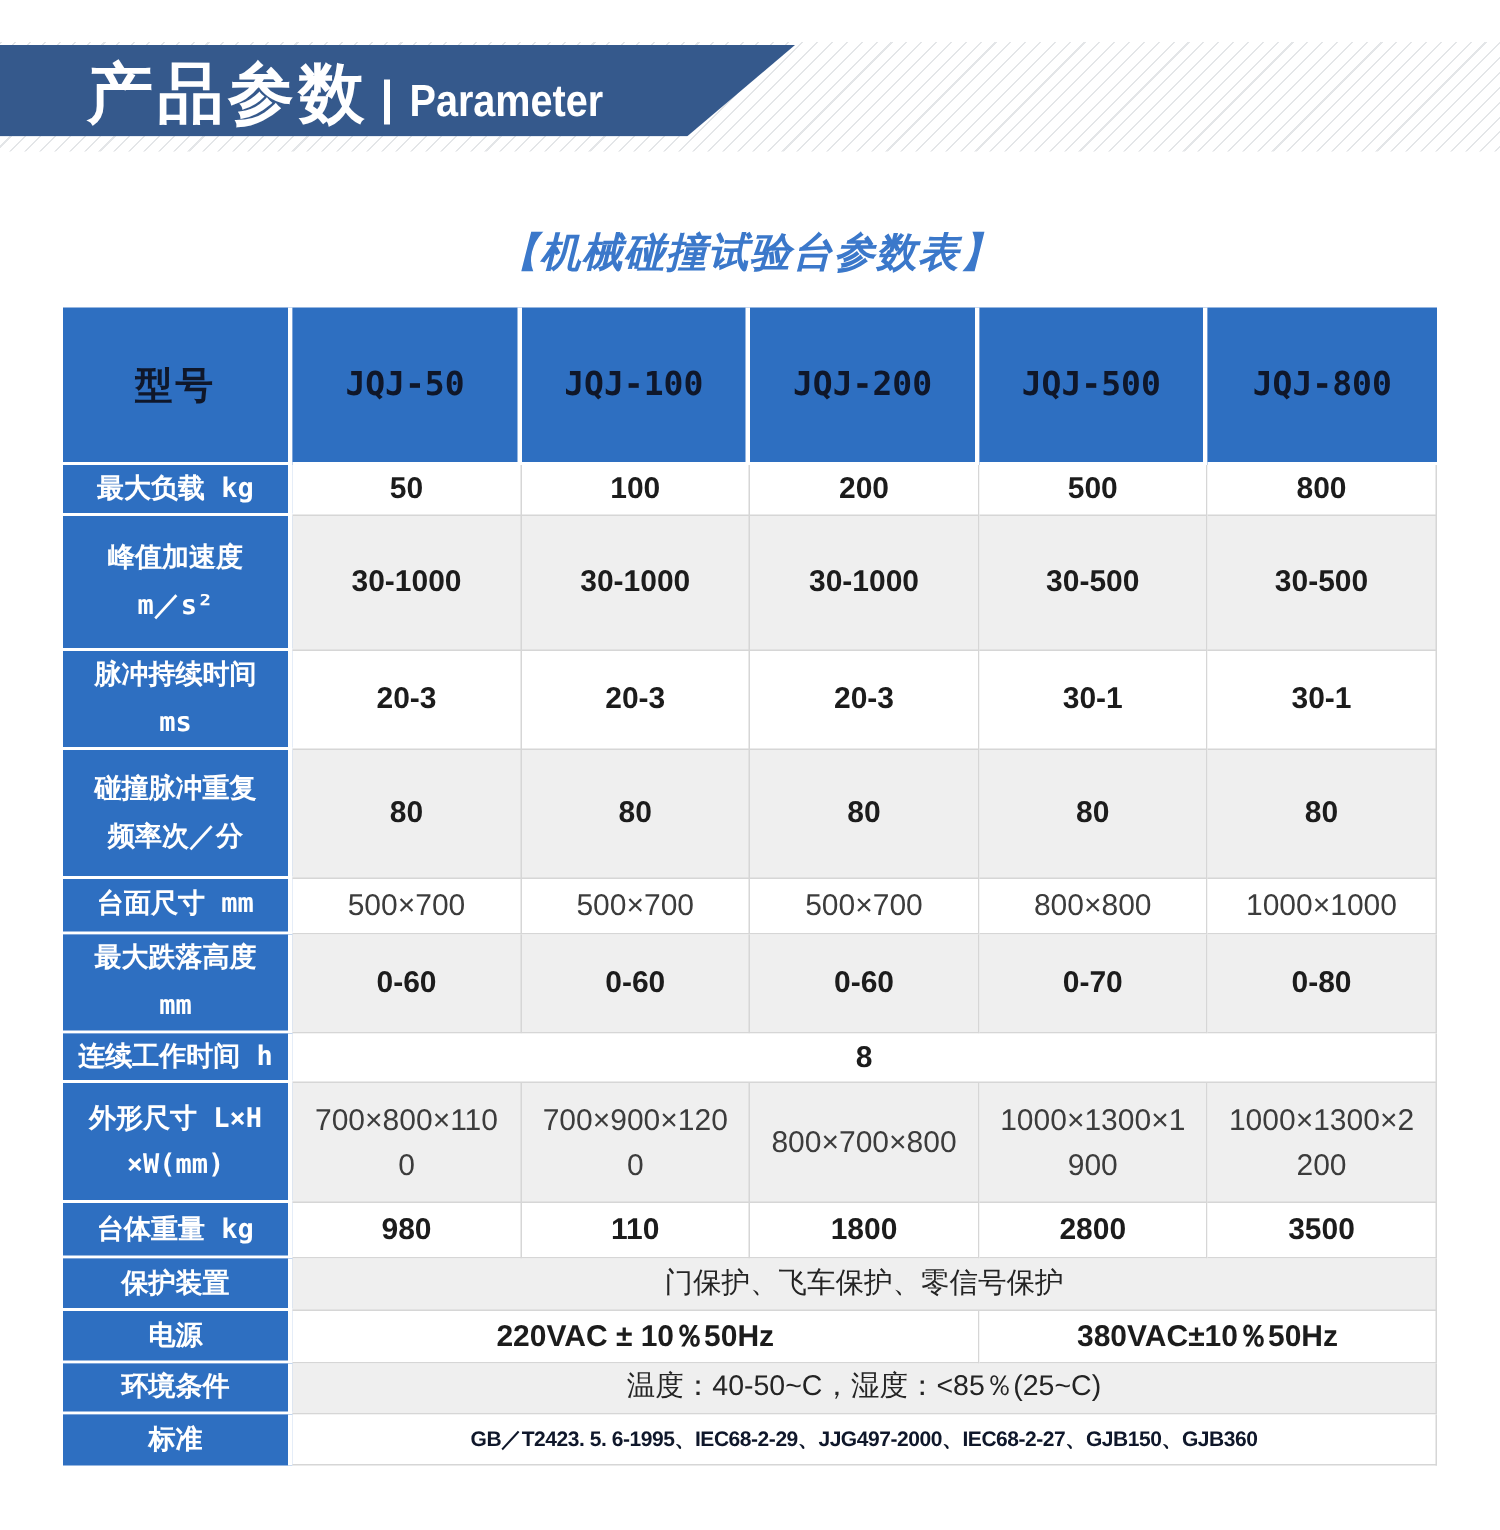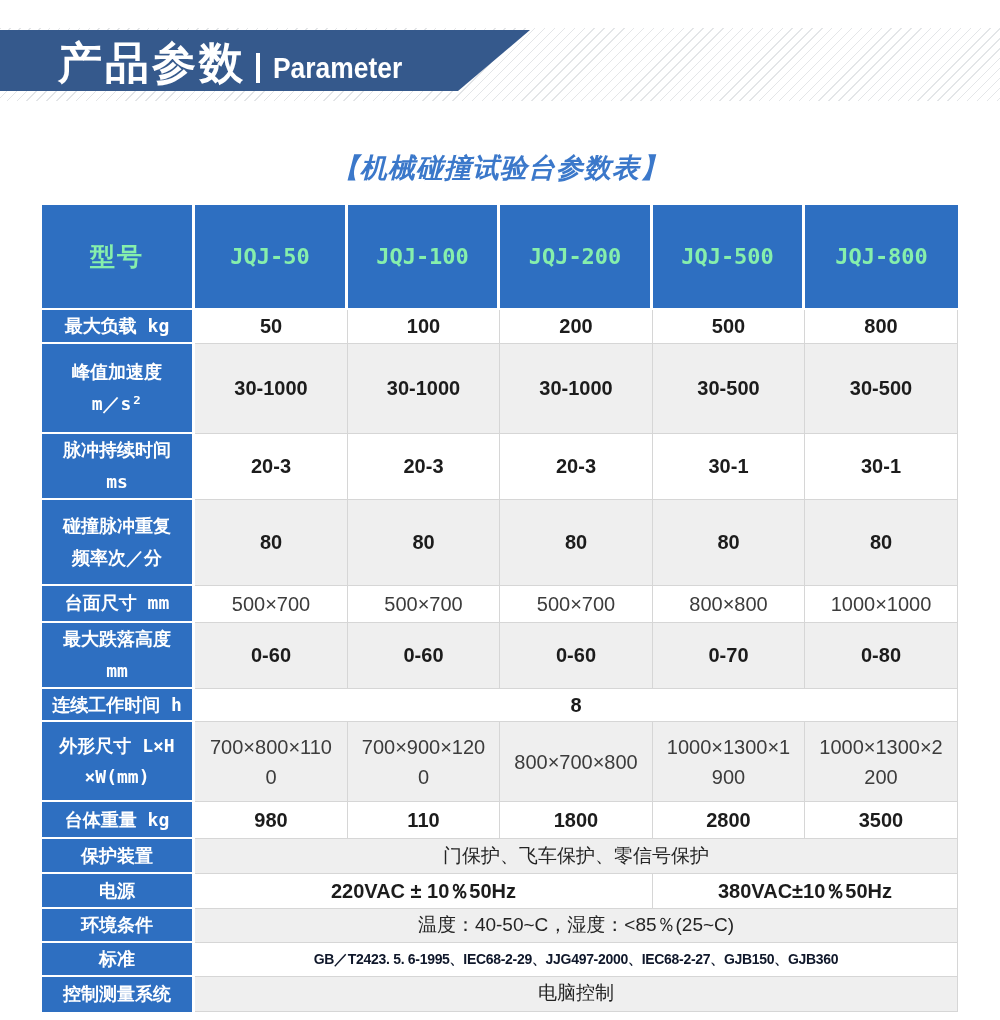--- a/index.html
+++ b/index.html
@@ -51,21 +51,21 @@
   }
   
   table.params {
     position: absolute; top: 205px; left: 42px;
     width: 916px;
     border-collapse: separate; border-spacing: 0;
     table-layout: fixed;
   }
   thead tr { height: 105px; }
   th {
-    background: #2e6fc1; color: #86efac;
+    background: #2e6fc1; color: #0f172a;
     border-right: 3px solid #ffffff;
     border-bottom: 2px solid #ffffff;
     font-weight: bold; text-align: center; vertical-align: middle;
     padding: 0;
   }
   th:last-child { border-right: none; }
   th.model-header { font-size: 25px; letter-spacing: 2px; }
   th.col-header {
     font-family: "DejaVu Sans Mono", "Liberation Mono", monospace;
     font-size: 22px;
@@ -214,18 +214,14 @@
         <td class="val bold" colspan="2">380VAC±10％50Hz</td>
       </tr>
       <tr class="alt" style="height: 33px;">
         <td class="rlabel">环境条件</td>
         <td class="val cjk" colspan="5">温度：40-50~C，湿度：&lt;85％(25~C)</td>
       </tr>
       <tr style="height: 34px;">
         <td class="rlabel">标准</td>
         <td class="val std" colspan="5">GB／T2423. 5. 6-1995、IEC68-2-29、JJG497-2000、IEC68-2-27、GJB150、GJB360</td>
       </tr>
-      <tr class="alt" style="height: 35px;">
-        <td class="rlabel">控制测量系统</td>
-        <td class="val cjk" colspan="5">电脑控制</td>
-      </tr>
     </tbody>
 </table>
 
 </body></html>

